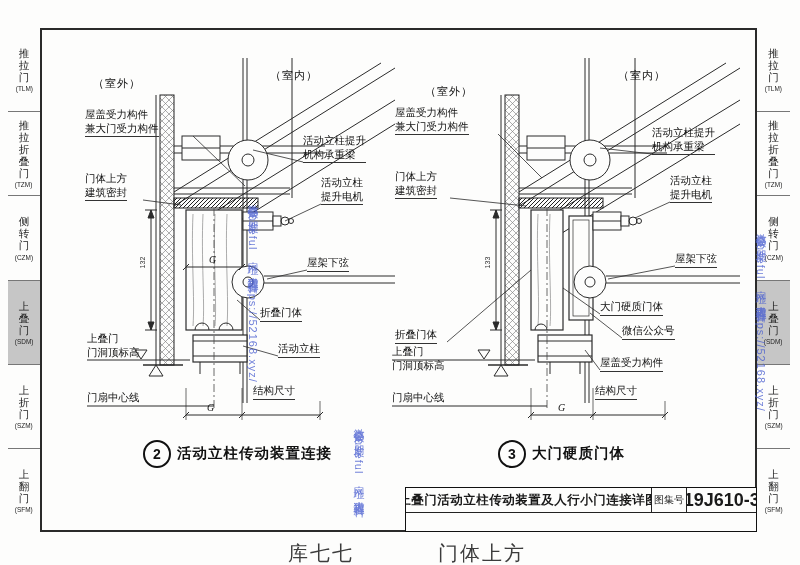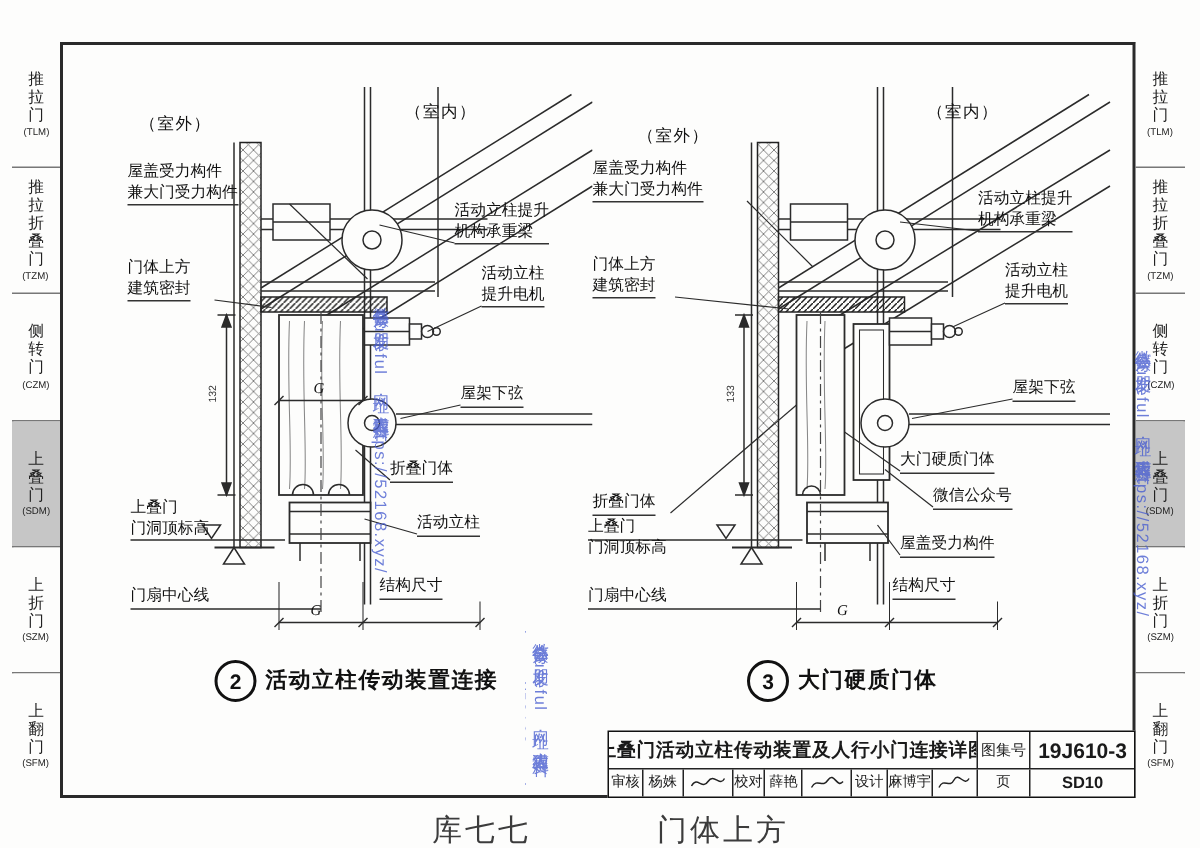--- a/index.html
+++ b/index.html
@@ -31,21 +31,21 @@
           display:flex;align-items:center;justify-content:center;font-size:14px;font-weight:bold;color:#111;}
   svg{display:block;}
   
   .tb{left:405px;top:487px;width:352px;height:45px;border:1.5px solid #111;box-sizing:border-box;background:#fdfdfc;z-index:5;}
   .tb-row{display:flex;box-sizing:border-box;}
   .tb-c{box-sizing:border-box;border-right:1px solid #222;display:flex;align-items:center;justify-content:center;
         overflow:hidden;white-space:nowrap;}
   .tb-c:last-child{border-right:none;}
   .r1{height:25px;border-bottom:1px solid #222;}
   .r1 .title{width:247px;font-size:12.5px;font-weight:bold;letter-spacing:.5px;}
-  .r1 .al{width:36px;font-size:10px;text-align:center;} .r1 .av{width:69px;font-size:14px;font-weight:bold;}
+  .r1 .al{width:36px;font-size:10px;text-align:center;} .r1 .av{width:69px;font-size:18px;font-weight:bold;}
   .r2{height:17.5px;}
   .r2 .tb-c{font-size:9.5px;}
   
   .foot{top:540px;font-size:20px;color:#3c3c3c;letter-spacing:2px;}
   
   .wm{position:absolute;writing-mode:vertical-rl;font-size:11px;color:#4a5fd0;opacity:.8;
       letter-spacing:1px;z-index:50;overflow:hidden;width:16px;pointer-events:none;}
 </style>
 </head>
 <body>
@@ -339,45 +339,20 @@
     </div>
   <span class="cap" style="left:142px;top:386px;">大门硬质门体</span>
 </div>
 
 <div class="abs tb">
   <div class="tb-row r1">
     <div class="tb-c title">上叠门活动立柱传动装置及人行小门连接详图</div>
     <div class="tb-c al">图集号</div>
     <div class="tb-c av">19J610-3</div>
   </div>
-  <div class="tb-row r2">
-    <div class="tb-c" style="width:23px;">审核</div>
-    <div class="tb-c" style="width:27px;">杨姝</div>
-    <div class="tb-c" style="width:33px;">
-      <svg width="26" height="12">
-          <path d="M2 8 C6 1 9 11 13 5 S21 9 24 3" stroke="#222" fill="none" stroke-width="1"></path>
-        </svg>
-    </div>
-    <div class="tb-c" style="width:22px;">校对</div>
-    <div class="tb-c" style="width:25px;">薛艳</div>
-    <div class="tb-c" style="width:33px;">
-      <svg width="26" height="12">
-          <path d="M3 9 C7 2 10 10 14 4 S20 10 24 5" stroke="#222" fill="none" stroke-width="1"></path>
-        </svg>
-    </div>
-    <div class="tb-c" style="width:24px;">设计</div>
-    <div class="tb-c" style="width:30px;">麻博宇</div>
-    <div class="tb-c" style="width:30px;">
-      <svg width="24" height="12">
-          <path d="M2 9 C5 2 9 10 12 4 S19 9 22 3" stroke="#222" fill="none" stroke-width="1"></path>
-        </svg>
-    </div>
-    <div class="tb-c" style="width:36px;">页</div>
-    <div class="tb-c" style="width:69px;font-weight:bold;font-size:11px;">SD10</div>
-  </div>
 </div>
 
 <span class="abs foot" style="left:288px;">库七七</span>
 <span class="abs foot" style="left:438px;">门体上方</span>
 
 <span class="wm" style="left:244px;top:196px;height:368px;">微信公众号：朋友useful 网址：大猫工程资料 https://52168.xyz/</span>
 <span class="wm" style="left:350px;top:420px;height:110px;">微信公众号：朋友useful 网址：大猫工程资料 https://52168.xyz/</span>
 <span class="wm" style="left:752px;top:225px;height:340px;">微信公众号：朋友useful 网址：大猫工程资料 https://52168.xyz/</span>
 
 </body></html>

